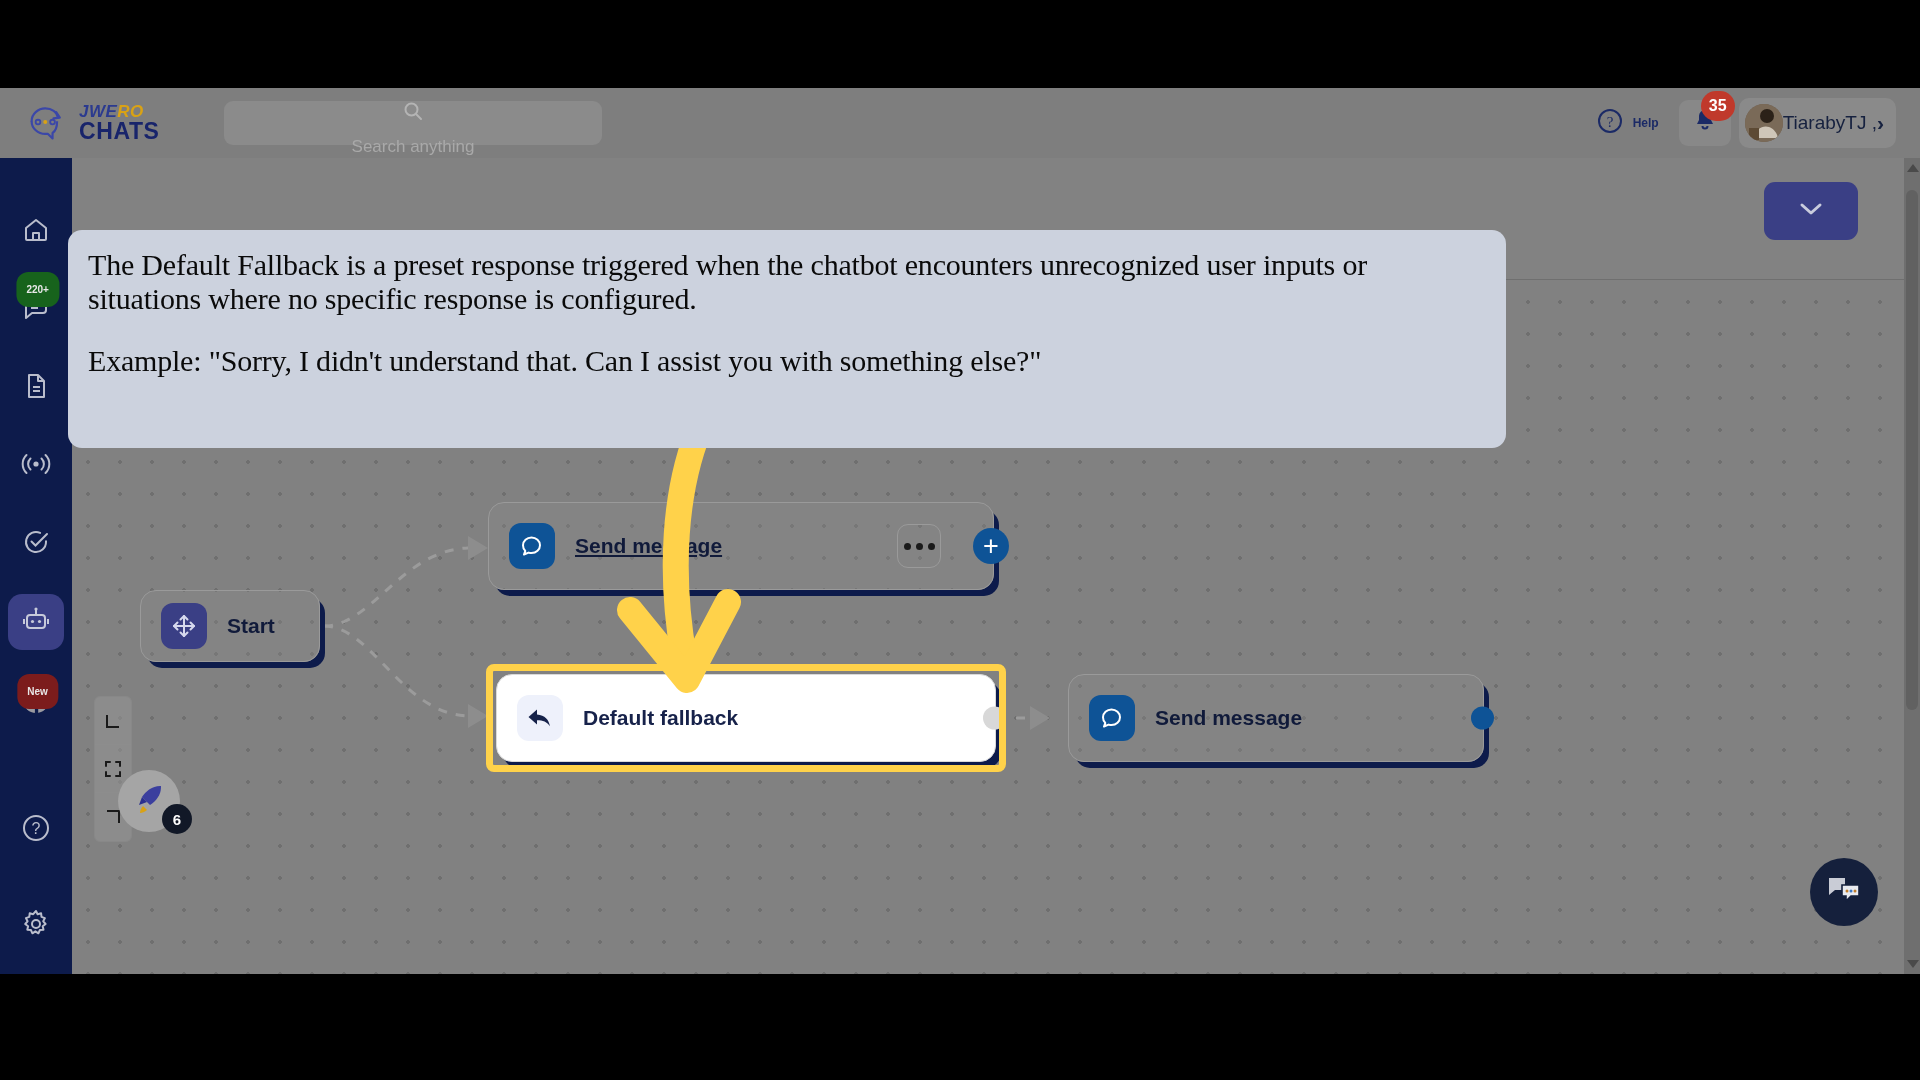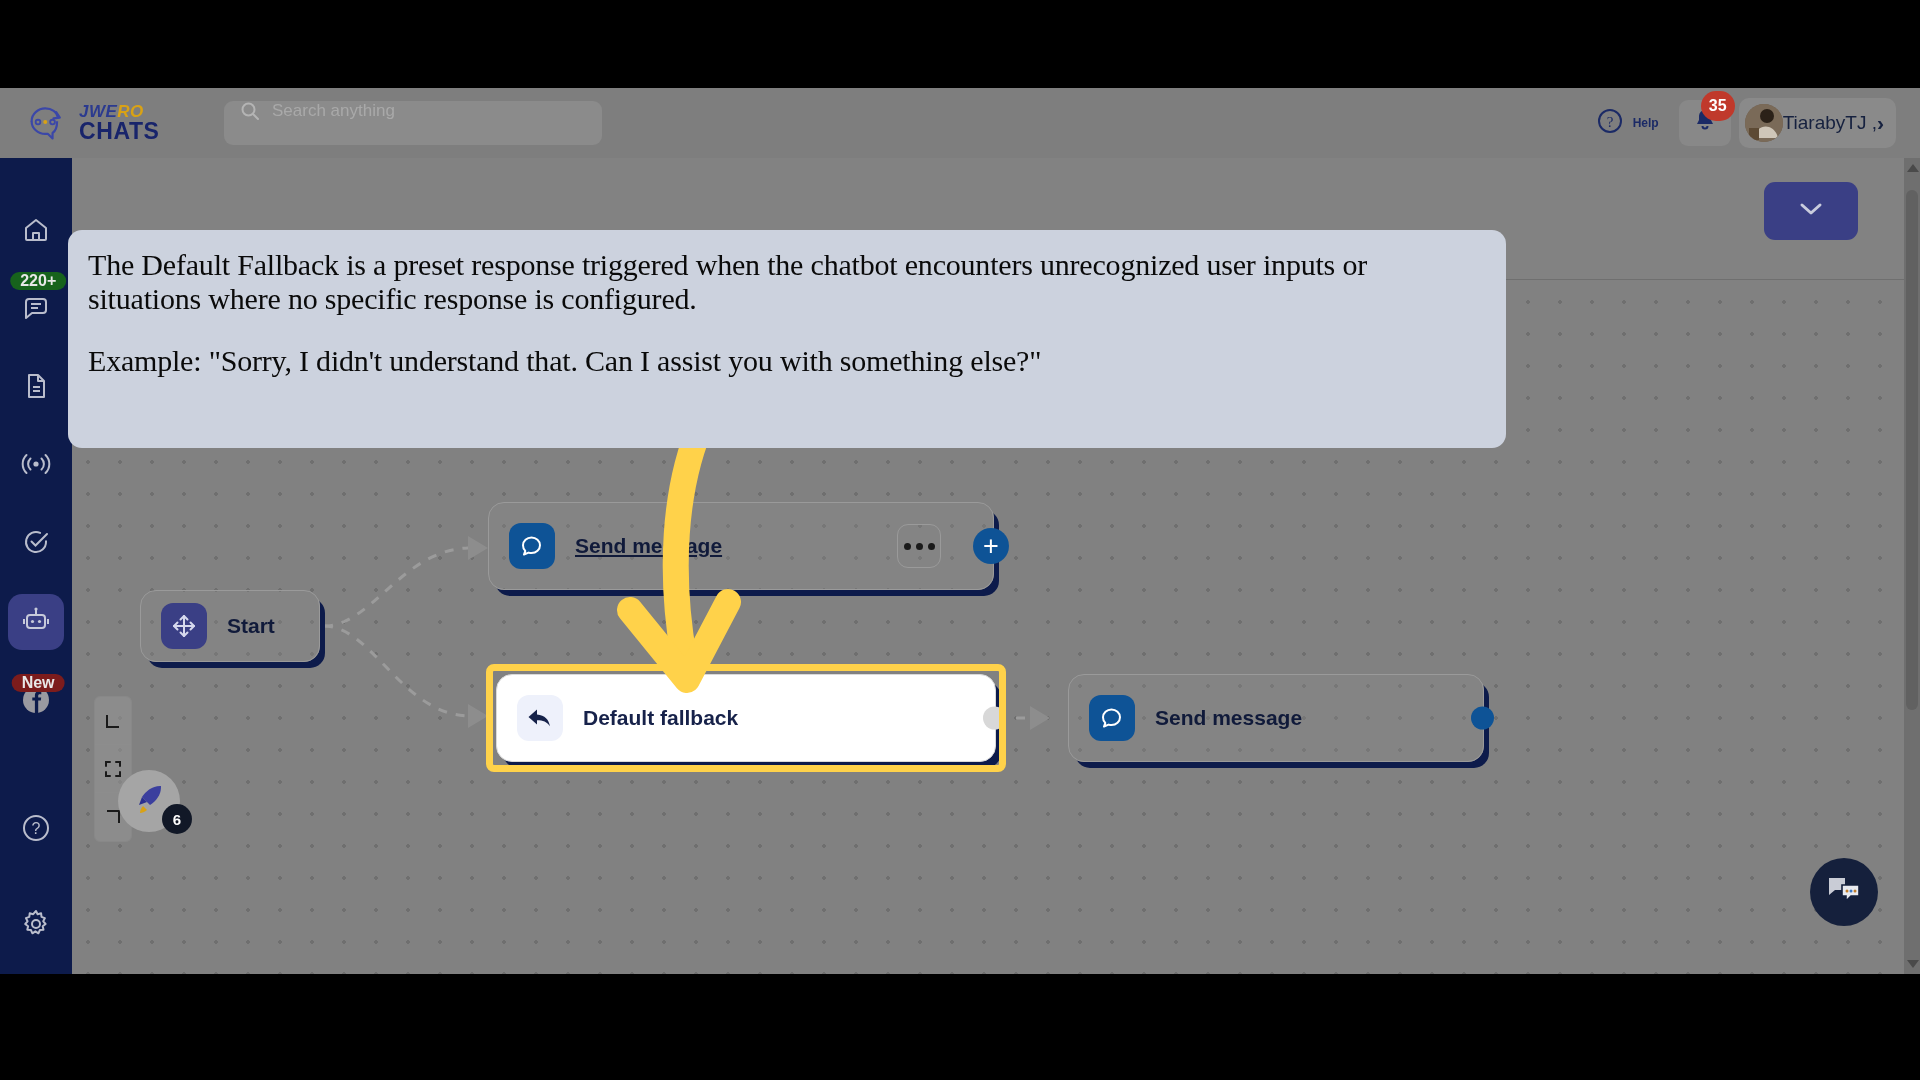--- a/index.html
+++ b/index.html
@@ -34,21 +34,21 @@
   #logo { display: flex; align-items: center; gap: 9px; margin-left: 26px; width: 160px; }
   #logo-mark { width: 44px; height: 40px; flex: none; }
   .logo-text { line-height: 1.0; }
   .logo-top { font-size: 17px; font-weight: bold; font-style: italic; letter-spacing: .5px; }
   .logo-j { color: #2b3a8f; }
   .logo-ro { color: #d9a215; }
   .logo-bot { font-size: 23px; font-weight: bold; color: #18246b; letter-spacing: .6px; }
 
   #searchbox {
     margin-left: 38px; width: 378px; height: 44px; border-radius: 9px;
-    background: #8b8b8b; display: flex; align-items: flex-start; gap: 12px; padding: 0 16px;
+    background: #8b8b8b; display: flex; align-items: center; gap: 12px; padding: 0 16px; flex-direction: column;
   }
   #searchbox .ph { color: #a9a9a9; font-size: 17px; }
 
   #topright { margin-left: auto; display: flex; align-items: center; gap: 8px; margin-right: 24px; }
   .help-btn { display: flex; align-items: center; gap: 10px; padding: 7px 12px; border-radius: 8px; }
   .help-label { color: #1b2a66; font-size: 12px; font-weight: bold; }
   .bell-wrap { position: relative; width: 52px; height: 46px; border-radius: 9px; background: #888888;
                display: flex; align-items: center; justify-content: center; }
   .badge-count {
     position: absolute; top: -9px; right: -4px; min-width: 34px; height: 30px; border-radius: 15px;
@@ -65,21 +65,21 @@
   #rail {
     position: absolute; left: 0; top: 70px; width: 72px; height: 816px;
     background: #0d1b4b;
     display: flex; flex-direction: column; align-items: center;
   }
   .rail-item { position: relative; width: 56px; height: 56px; margin-top: 14px;
                display: flex; align-items: center; justify-content: center; border-radius: 14px; }
   .rail-item.active { background: #3a3f85; }
   .rail-badge {
     position: absolute; top: -10px; left: 50%; transform: translateX(-46%);
-    padding: 0 10px; border-radius: 12px; font-size: 16px; font-weight: bold; color: #e8e8e8;
+    padding: 12px 10px; border-radius: 12px; font-size: 10px; font-weight: bold; color: #e8e8e8;
     white-space: nowrap;
   }
   .rail-badge.green { background: #17631c; }
   .rail-badge.red { background: #7c1c1c; margin-top: 10px; }
   #rail-bottom { margin-top: auto; display: flex; flex-direction: column; align-items: center; padding-bottom: 20px; }
 
   
   #canvas {
     position: absolute; left: 72px; top: 70px; width: 1848px; height: 816px;
     background-color: #818181;

